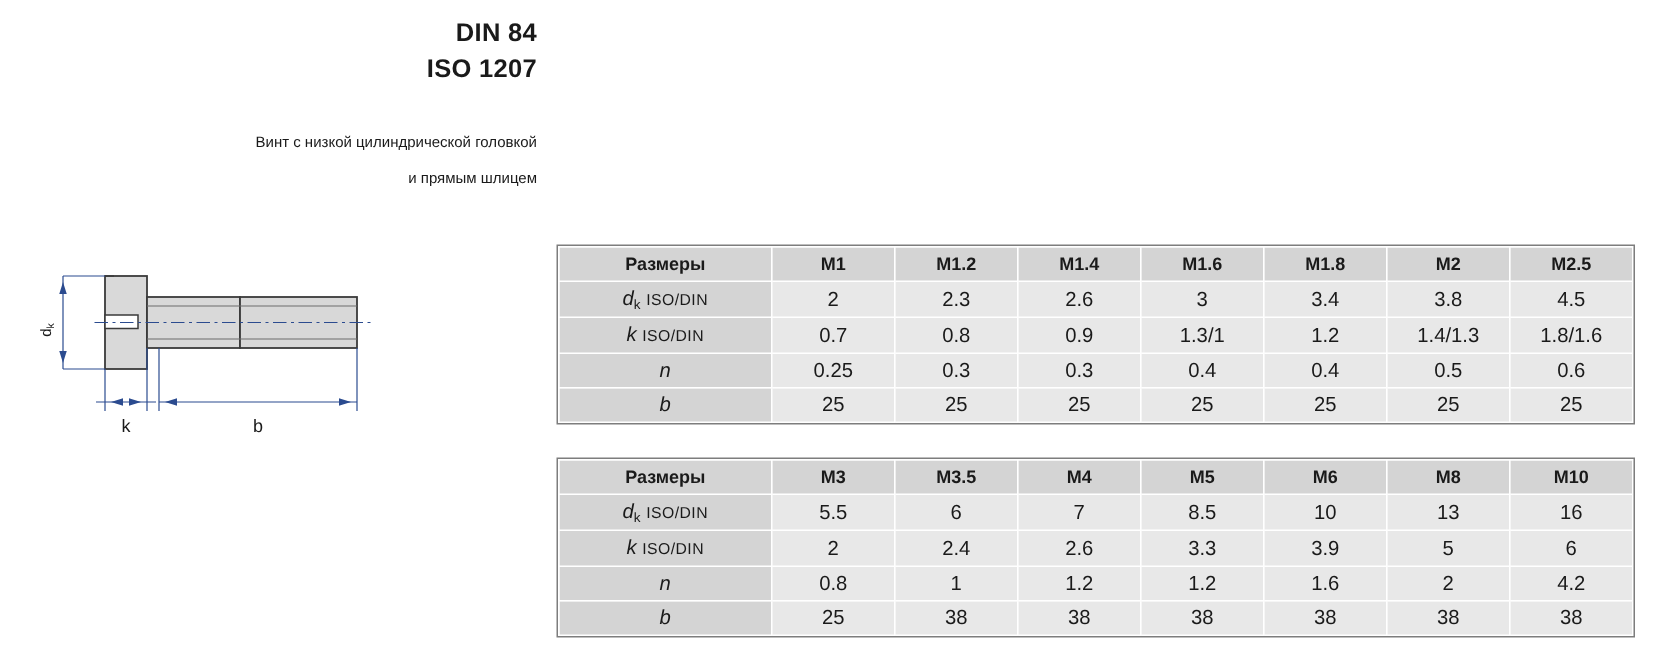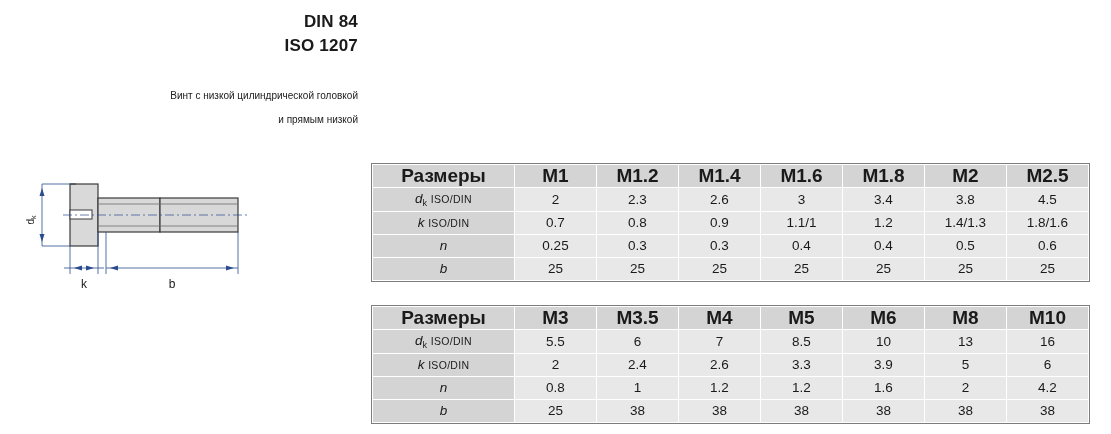--- a/index.html
+++ b/index.html
@@ -67,21 +67,21 @@
     text-align: center;
     height: 22px;
     padding: 0;
     line-height: 22px;
     font-weight: normal;
     white-space: nowrap;
   }
   table.spec thead th {
     background: #d4d4d4;
     font-weight: bold;
-    font-size: 19px;
+    font-size: 12px;
     border-bottom: 1px solid #ffffff;
   }
   table.spec tbody td {
     background: #e8e8e8;
   }
   table.spec tbody td.rowlabel {
     background: #d4d4d4;
   }
   
   table.spec {
@@ -106,21 +106,21 @@
 </head>
 <body>
 
 <div class="left-col">
   <div class="std-title">
     <div>DIN 84</div>
     <div>ISO 1207</div>
   </div>
   <div class="desc">
     <div>Винт с низкой цилиндрической головкой</div>
-    <div>и прямым низкой</div>
+    <div>и прямым шлицем</div>
   </div>
 </div>
 
 <div class="drawing">
   <svg width="270" height="125" viewBox="0 0 270 125" xmlns="http://www.w3.org/2000/svg">
 
     <g>
       <rect x="62" y="14" width="28" height="62" fill="#d9d9d9" stroke="#3a3a3a" stroke-width="1.2"></rect>
 
       <rect x="62" y="40" width="22" height="9" fill="#ffffff" stroke="#3a3a3a" stroke-width="1"></rect>
@@ -199,21 +199,21 @@
         <td>3</td>
         <td>3.4</td>
         <td>3.8</td>
         <td>4.5</td>
       </tr>
       <tr>
         <td class="rowlabel"><span class="ital">k</span>&nbsp;<span class="smallcaps">ISO/DIN</span></td>
         <td>0.7</td>
         <td>0.8</td>
         <td>0.9</td>
-        <td>1.1/1</td>
+        <td>1.3/1</td>
         <td>1.2</td>
         <td>1.4/1.3</td>
         <td>1.8/1.6</td>
       </tr>
       <tr>
         <td class="rowlabel"><span class="ital">n</span></td>
         <td>0.25</td>
         <td>0.3</td>
         <td>0.3</td>
         <td>0.4</td>

